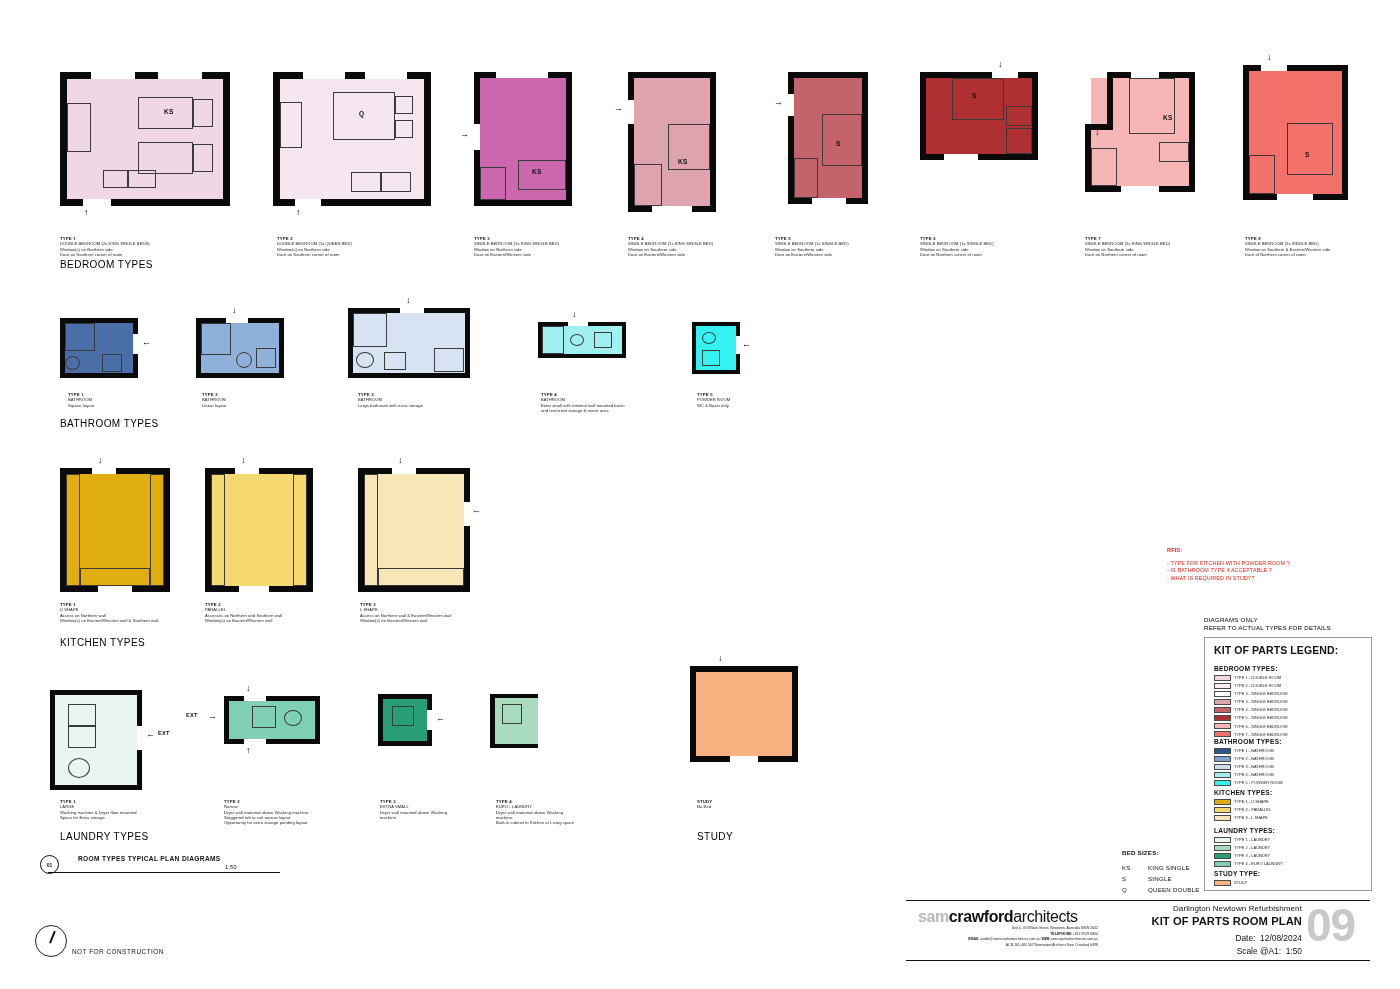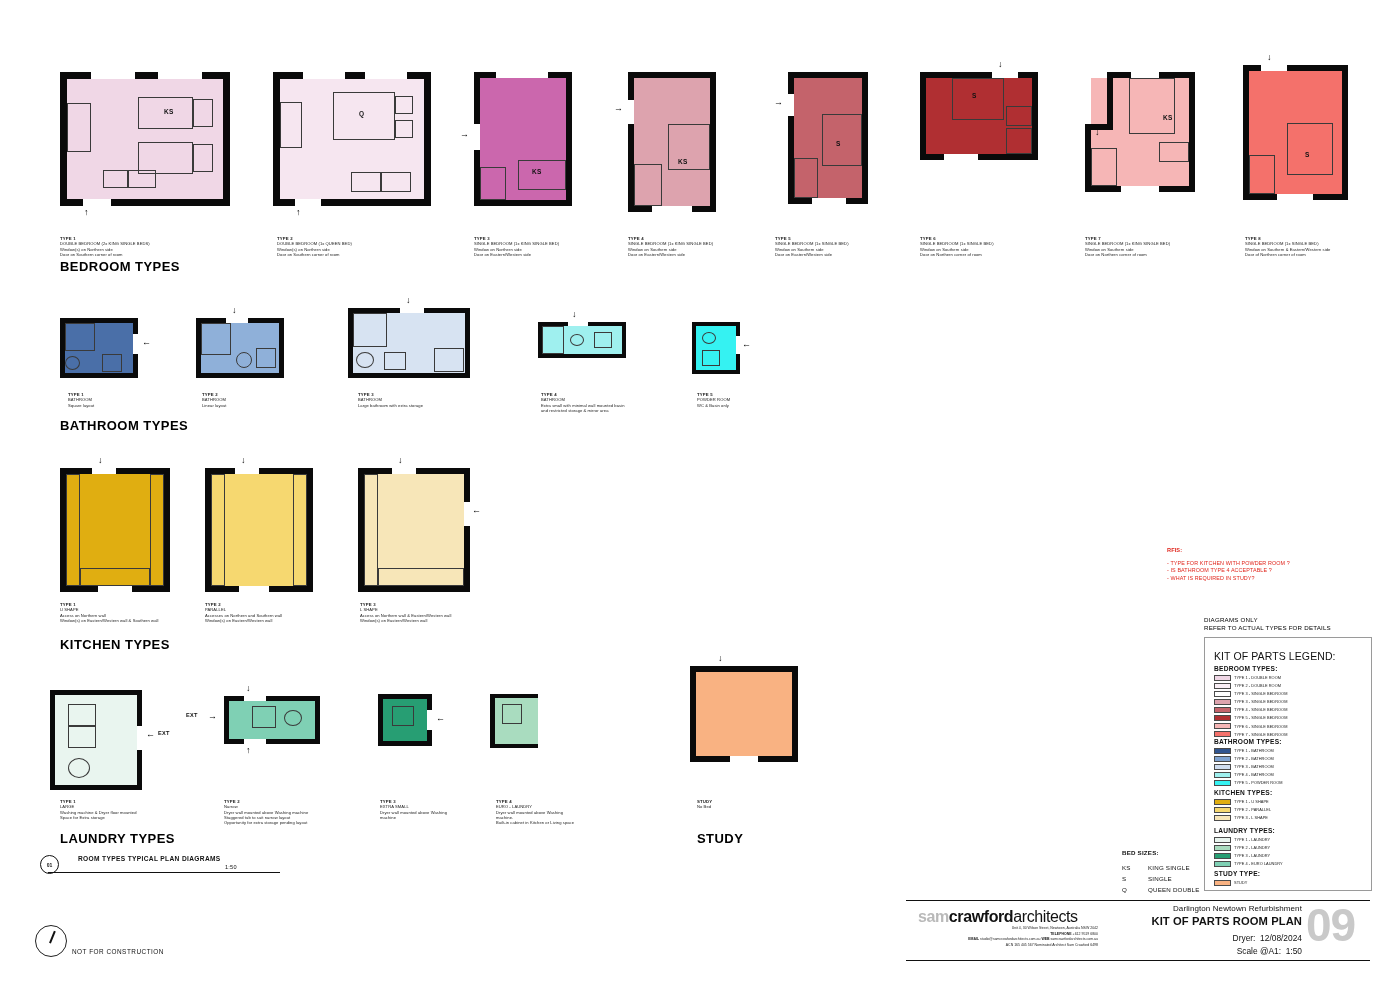--- a/index.html
+++ b/index.html
@@ -10,25 +10,25 @@
   .plan{position:absolute;}
   .wall{position:absolute;background:#0a0a0a;}
   .fill{position:absolute;}
   .furn{position:absolute;border:0.8px solid #3a3a3a;box-sizing:border-box;}
   .bedlabel{position:absolute;font-size:6.5px;font-weight:bold;letter-spacing:.3px;color:#111;}
   .arrow{position:absolute;font-size:9px;line-height:9px;color:#000;}
 
   
   .cap{position:absolute;font-size:4.1px;line-height:5.3px;color:#1a1a1a;white-space:pre-line;letter-spacing:.08px;}
   .cap b{font-size:4.3px;font-weight:bold;display:block;letter-spacing:.15px;}
-  .grouptitle{position:absolute;font-size:13px;font-weight:bold;letter-spacing:.45px;color:#000;}
+  .grouptitle{position:absolute;font-size:10px;font-weight:normal;letter-spacing:.45px;color:#000;}
 
   
   .legendbox{position:absolute;left:1204px;top:637px;width:166px;height:252px;border:1px solid #9a9a9a;background:#fff;}
-  .legend-title{position:absolute;left:9px;top:12px;font-size:10.5px;font-weight:normal;letter-spacing:.1px;}
+  .legend-title{position:absolute;left:9px;top:6px;font-size:10.5px;font-weight:bold;letter-spacing:.1px;}
   .legend-h{font-size:6.6px;font-weight:bold;letter-spacing:.25px;margin:0 0 2px 0;}
   .legend-row{display:flex;align-items:center;height:7px;margin-bottom:1.1px;}
   .sw{width:17px;height:6px;border:0.7px solid #4a4a4a;box-sizing:border-box;margin-right:3px;flex:none;}
   .legend-lbl{font-size:3.9px;letter-spacing:.05px;color:#1a1a1a;white-space:nowrap;}
   .legend-sec{position:absolute;left:9px;width:150px;}
 
   .diagnote{position:absolute;left:1204px;top:616px;font-size:6.2px;line-height:8px;font-weight:400;letter-spacing:.2px;color:#000;white-space:pre-line;}
 
   .rfis{position:absolute;left:1167px;top:540px;color:#e0241b;font-size:5.4px;line-height:7.4px;letter-spacing:.1px;white-space:pre-line;}
   .rfis .rh{font-weight:bold;font-size:5.6px;display:block;margin-bottom:5px;}
@@ -598,19 +598,19 @@
     <div class="contact">
       <div>Unit 4, 30 Wilson Street, Newtown, Australia NSW 2042</div>
       <div><b>TELEPHONE</b> <span>+612 9519 6800</span></div>
       <div><b>EMAIL</b> <span>studio@samcrawfordarchitects.com.au</span> <b>WEB</b> <span>samcrawfordarchitects.com.au</span></div>
       <div>ACN 165 405 567 Nominated Architect Sam Crawford 6498</div>
     </div>
 
     <div class="proj">Darlington Newtown Refurbishment</div>
     <div class="sheetname">KIT OF PARTS ROOM PLAN</div>
     <div class="meta">
-      <div><span class="lbl">Dryer:</span>&nbsp;&nbsp;<span>12/08/2024</span></div>
+      <div><span class="lbl">Date:</span>&nbsp;&nbsp;<span>12/08/2024</span></div>
       <div><span class="lbl">Scale @A1:</span>&nbsp;&nbsp;<span>1:50</span></div>
     </div>
     <div class="bignum">09</div>
   </div>
 
 </div>
 
 </body></html>

